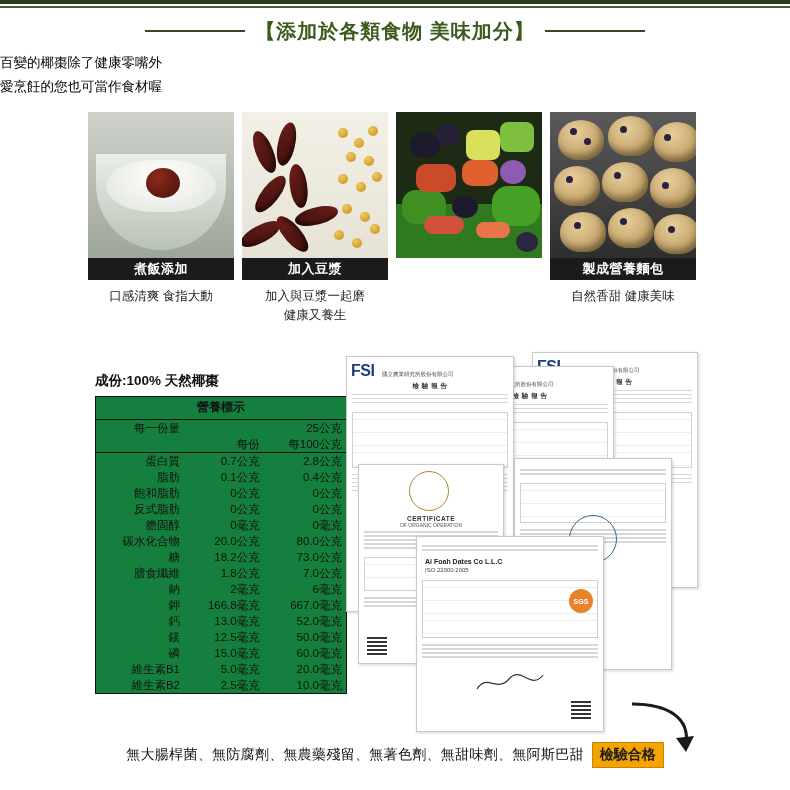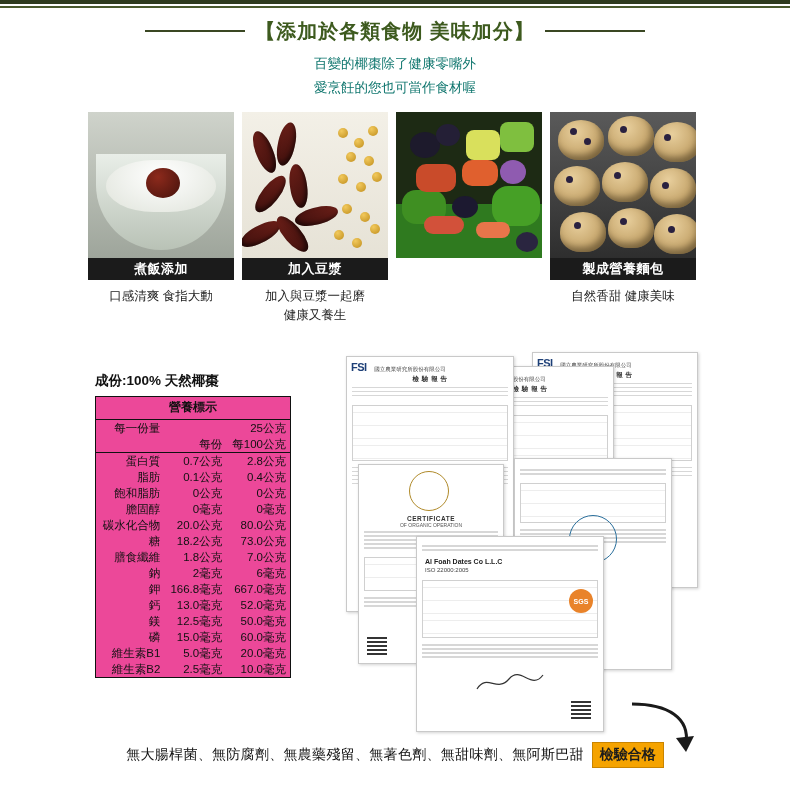--- a/index.html
+++ b/index.html
@@ -43,24 +43,24 @@
     font-weight: bold;
     color: #3d5a1e;
     letter-spacing: 1px;
     padding: 0 10px;
     white-space: nowrap;
   }
 
   .subhead {
     position: absolute;
     top: 52px; left: 0; right: 0;
-    text-align: center;
     font-size: 13.5px;
-    color: #0f766e;
+    color: #000000;
     line-height: 1.75;
+    font-family: Liberation Mono, monospace;
   }
 
   
   .photos {
     position: absolute;
     top: 112px;
     left: 88px;
     width: 614px;
     display: flex;
     gap: 8px;
@@ -164,25 +164,25 @@
     left: 95px;
     top: 372px;
     font-size: 13.5px;
     font-weight: bold;
     color: #111;
   }
   .nutri {
     position: absolute;
     left: 95px;
     top: 396px;
-    width: 196px;
+    width: 252px;
     border: 1px solid #111;
     font-size: 11.5px;
     color: #111;
-    background: #ec4899;
+    background: #15803d;
   }
   .nutri .title {
     text-align: center;
     font-weight: bold;
     border-bottom: 1px solid #111;
     padding: 2px 0 3px;
     font-size: 12px;
   }
   .nutri table {
     width: 100%;
@@ -215,21 +215,21 @@
     overflow: hidden;
   }
   .cert .hdr {
     font-size: 5.5px;
     color: #444;
     padding: 3px 4px 0;
     line-height: 1.35;
   }
   .cert .fsi {
     font-weight: bold;
-    font-size: 11px;
+    font-size: 16px;
     color: #1d3f77;
     letter-spacing: -0.5px;
   }
   .cert .lines { padding: 3px 5px; }
   .cert .lines span {
     display: block;
     height: 1.5px;
     background: #d7d7d7;
     margin-bottom: 2.5px;
   }
@@ -446,20 +446,25 @@
       <td class="lbl">脂肪</td>
       <td class="v1">0.1公克</td>
       <td class="v2">0.4公克</td>
     </tr>
     <tr>
       <td class="lbl indent1">飽和脂肪</td>
       <td class="v1">0公克</td>
       <td class="v2">0公克</td>
     </tr>
     <tr>
+      <td class="lbl indent1">反式脂肪</td>
+      <td class="v1">0公克</td>
+      <td class="v2">0公克</td>
+    </tr>
+    <tr>
       <td class="lbl indent1">膽固醇</td>
       <td class="v1">0毫克</td>
       <td class="v2">0毫克</td>
     </tr>
     <tr>
       <td class="lbl">碳水化合物</td>
       <td class="v1">20.0公克</td>
       <td class="v2">80.0公克</td>
     </tr>
     <tr>

